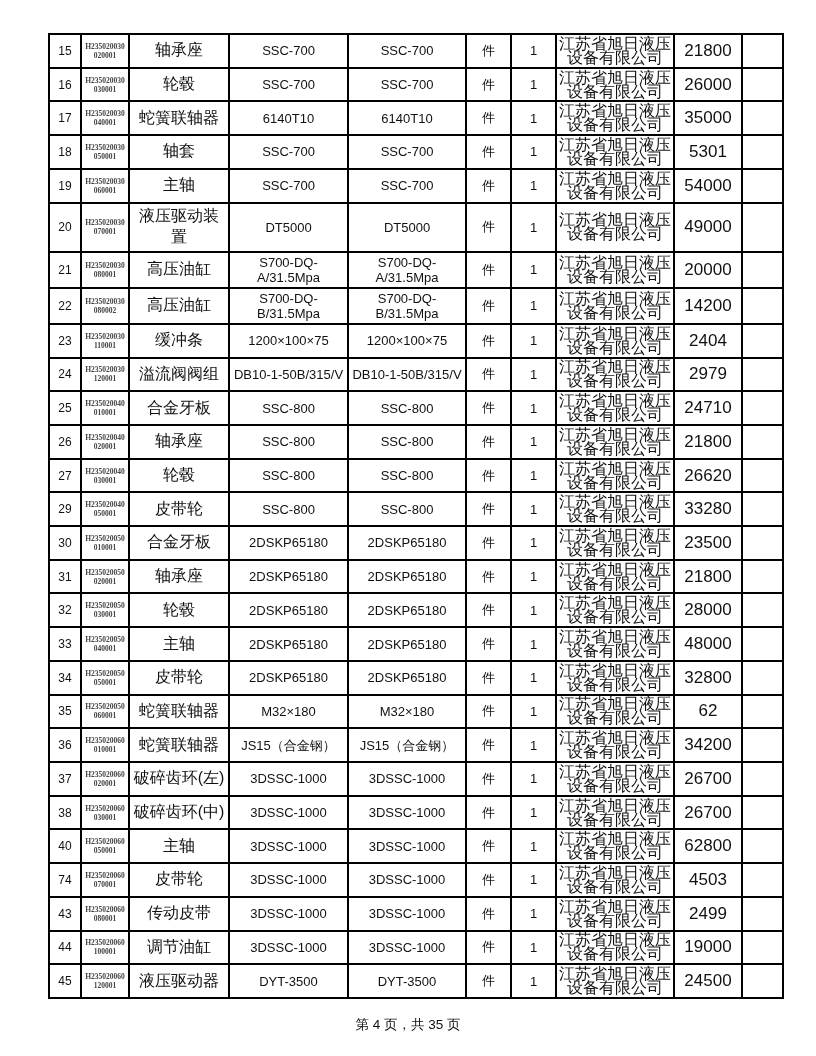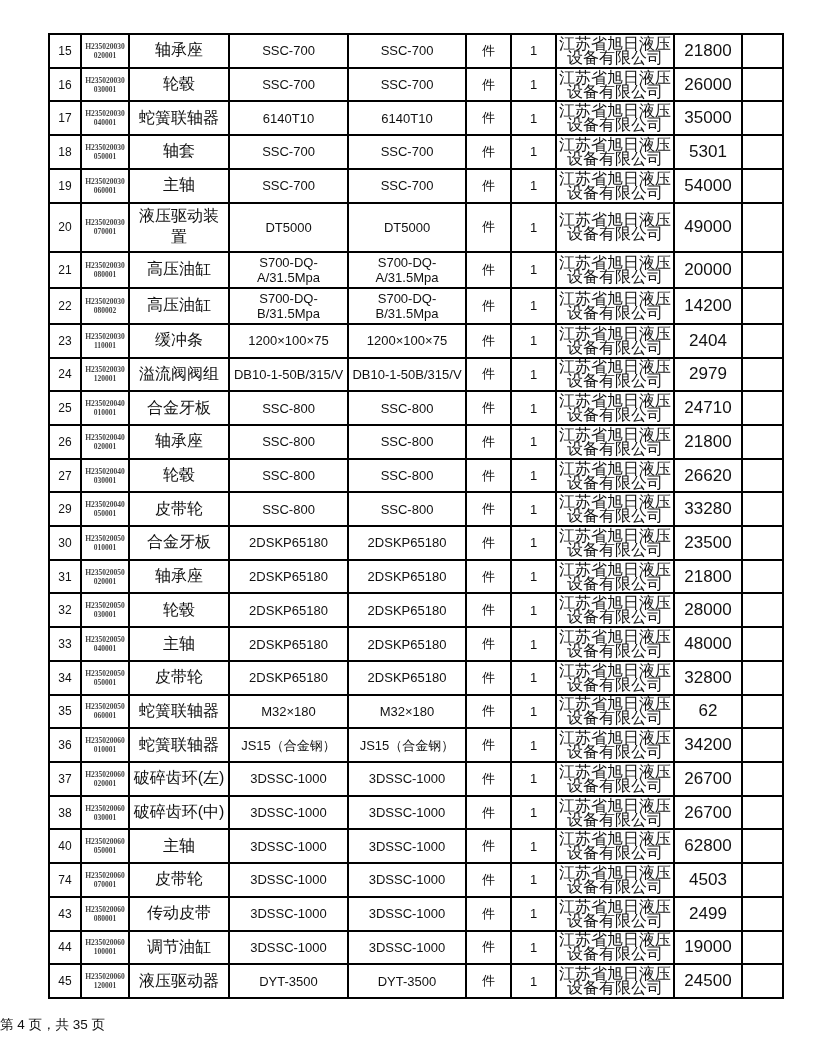--- a/index.html
+++ b/index.html
@@ -59,21 +59,21 @@
     padding: 0 1px;
   }
   td.price {
     font-size: 17px;
   }
   .footer {
     position: absolute;
     top: 1016px;
     left: 0;
     width: 816px;
-    text-align: left;
+    text-align: center;
     font-size: 13.5px;
     color: #111111;
   }
 </style>
 </head>
 <body>
 
 <div class="page">
 
   <table class="parts-table">

